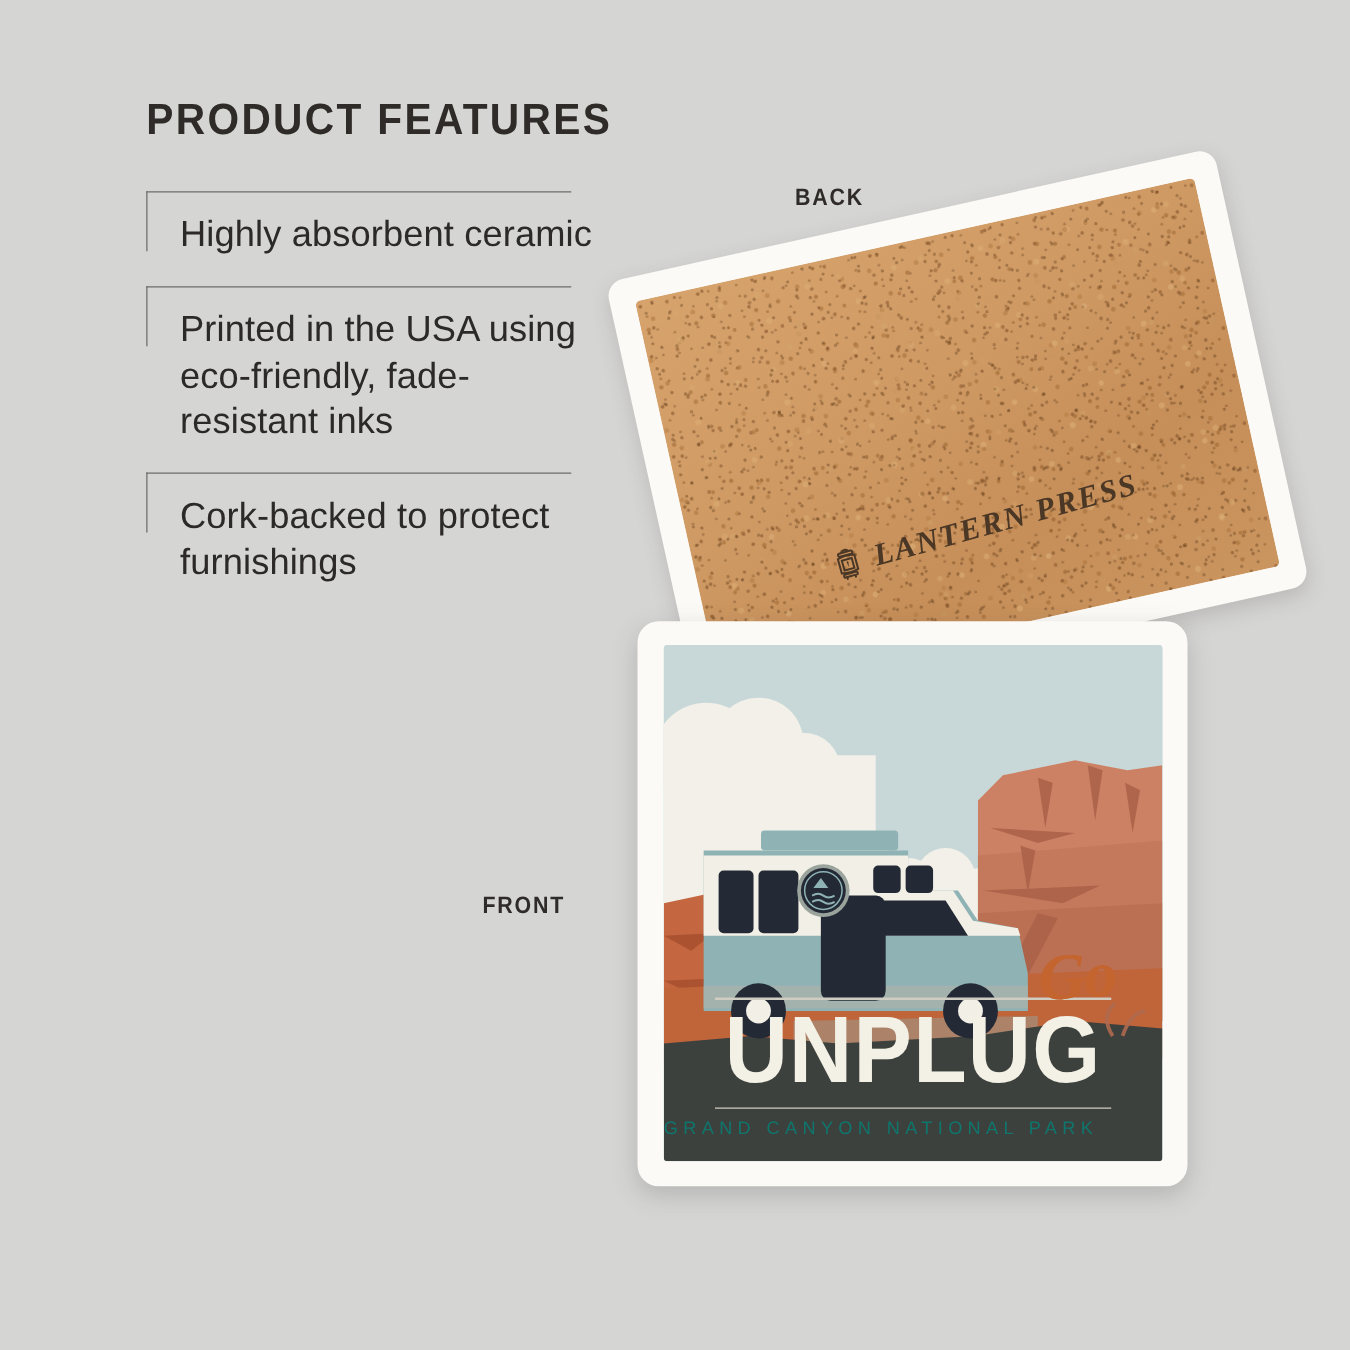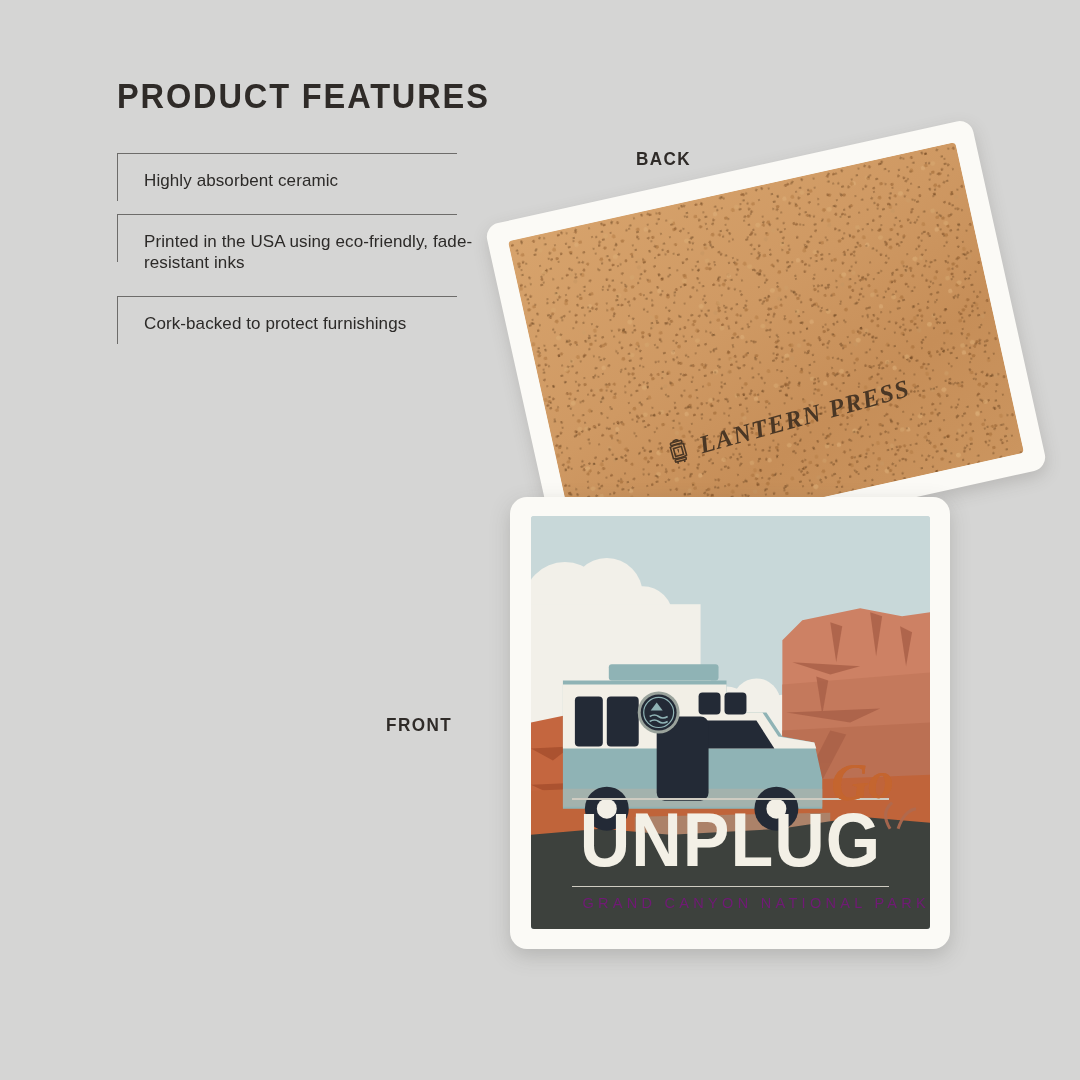--- a/index.html
+++ b/index.html
@@ -38,21 +38,21 @@
     position:absolute; left:0; top:0;
     width:340px; height:1px;
     background:#6d6c6a;
   }
   .feature-tick {
     position:absolute; left:0; top:0;
     width:1px; height:48px;
     background:#6d6c6a;
   }
   .feature-text {
-    font-size:17px;
+    font-size:29px;
     line-height:1.27;
     color:#2c2a28;
     padding-top:17px;
     letter-spacing:0.1px;
   }
 
   
   .side-label {
     position:absolute;
     font-size:19px;
@@ -203,25 +203,25 @@
     line-height:1;
     letter-spacing:1px;
     color:#f3f0e6;
     -webkit-text-stroke:0px;
     transform:scaleY(1.08);
   }
   .word-park {
     position:absolute;
     left:0; right:0;
     bottom:11.5%;
-    text-align:right;
+    text-align:left;
     font-family:"Liberation Sans", sans-serif;
     font-size:14.5px;
     letter-spacing:4.3px;
-    color:#701a75;
+    color:#0f766e;
   }
 </style>
 </head>
 <body>
 
 <div class="stage">
 
   <section class="features">
     <h1 class="features-title">PRODUCT FEATURES</h1>
 

